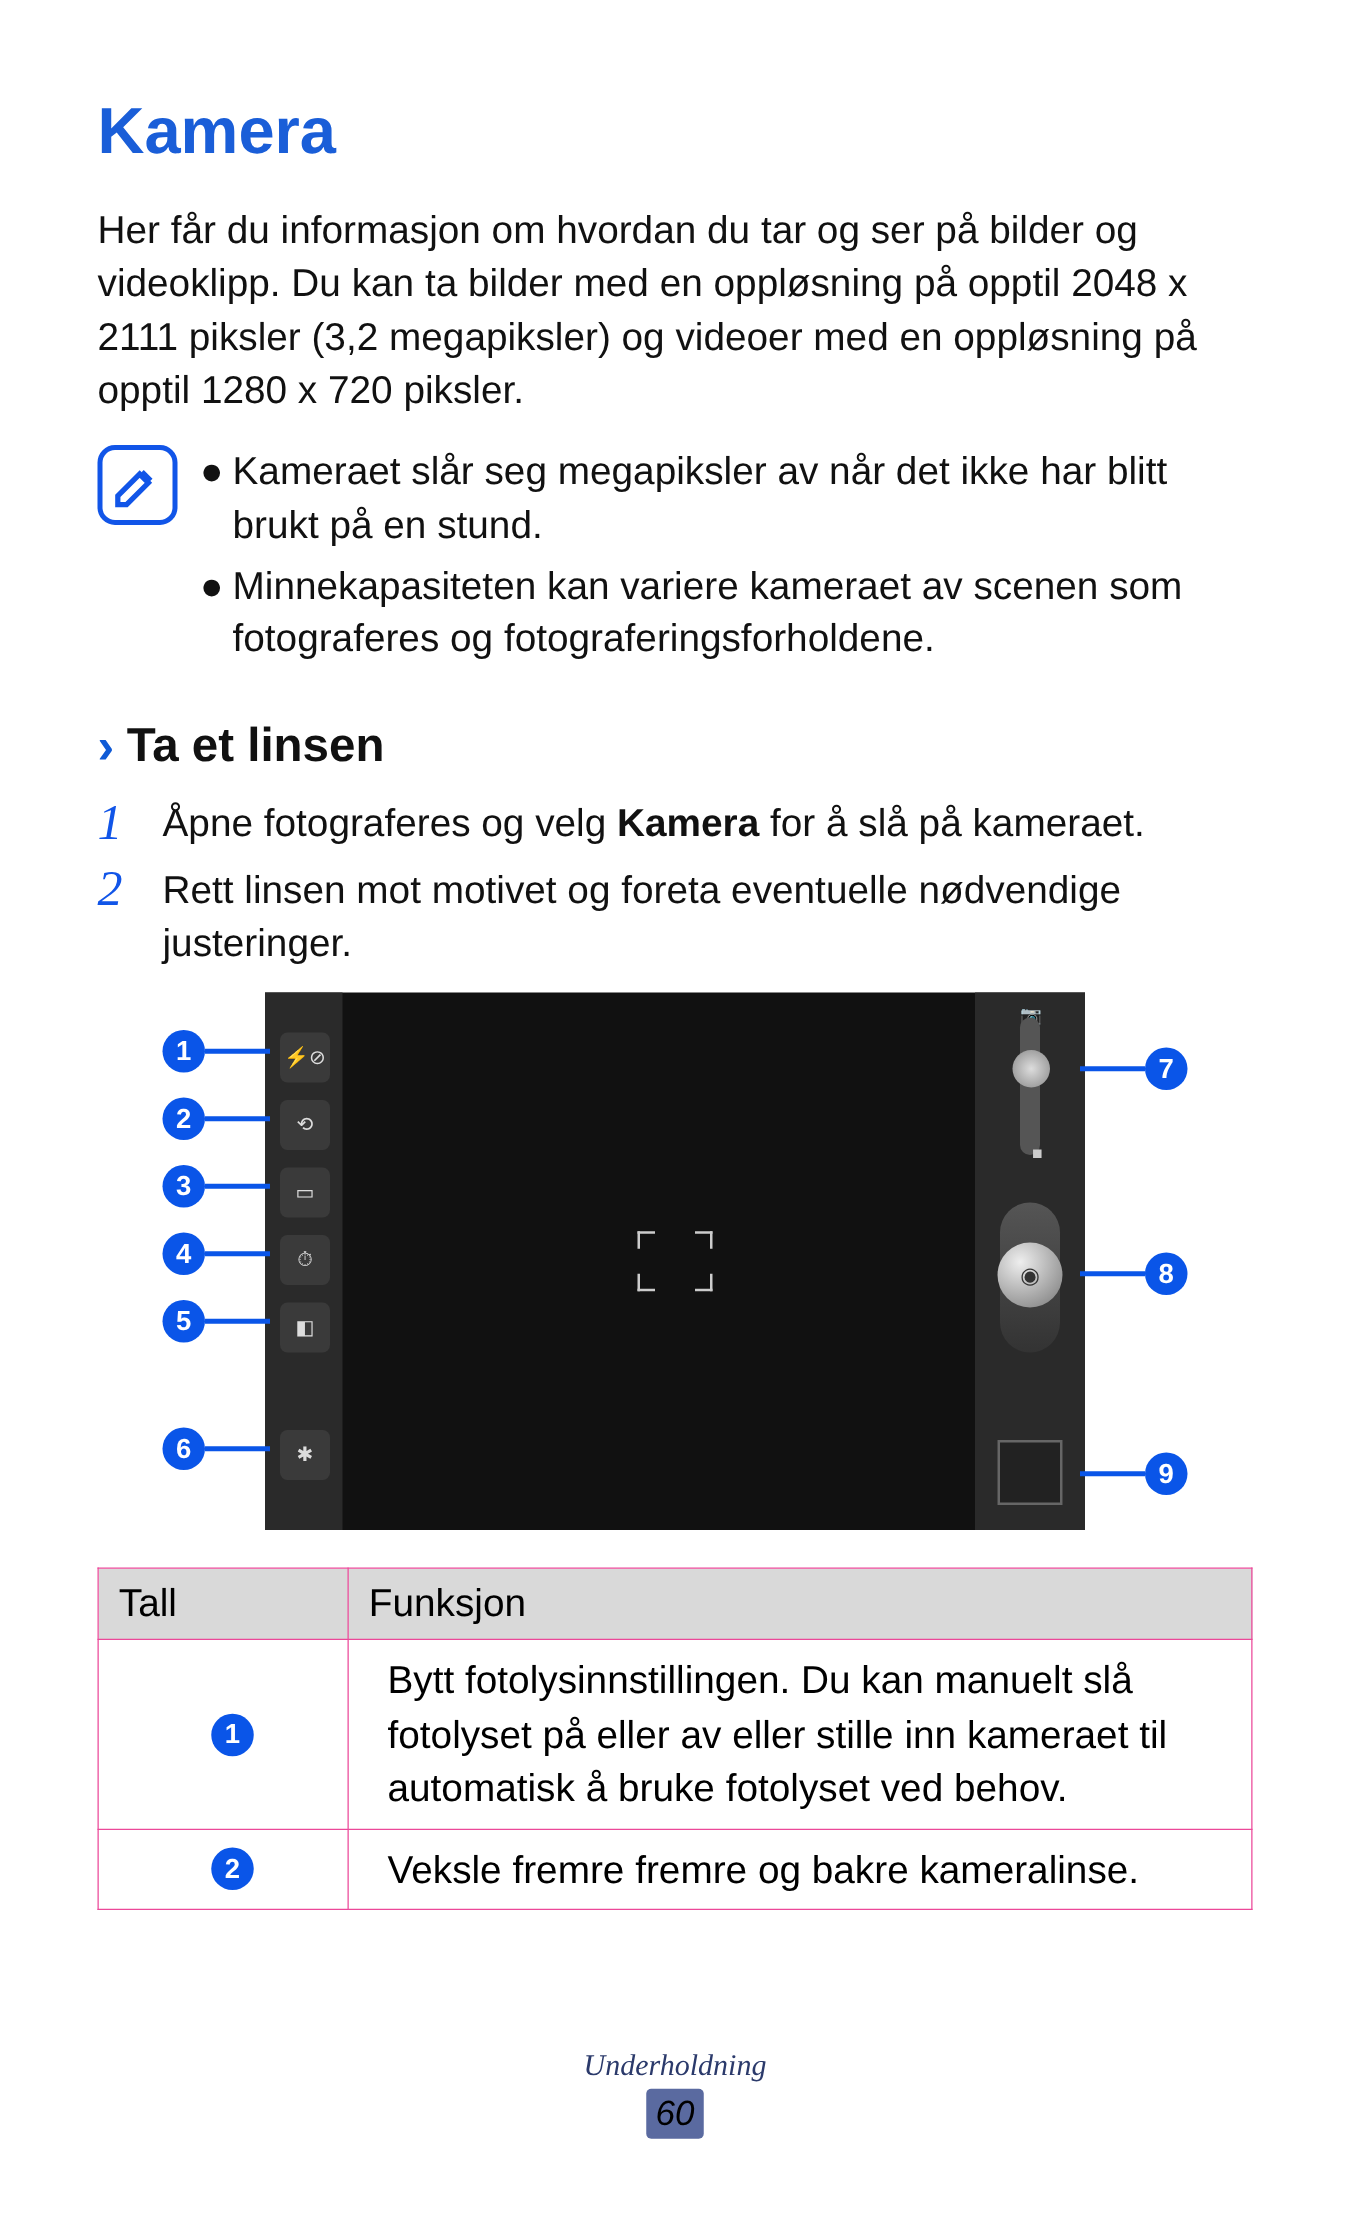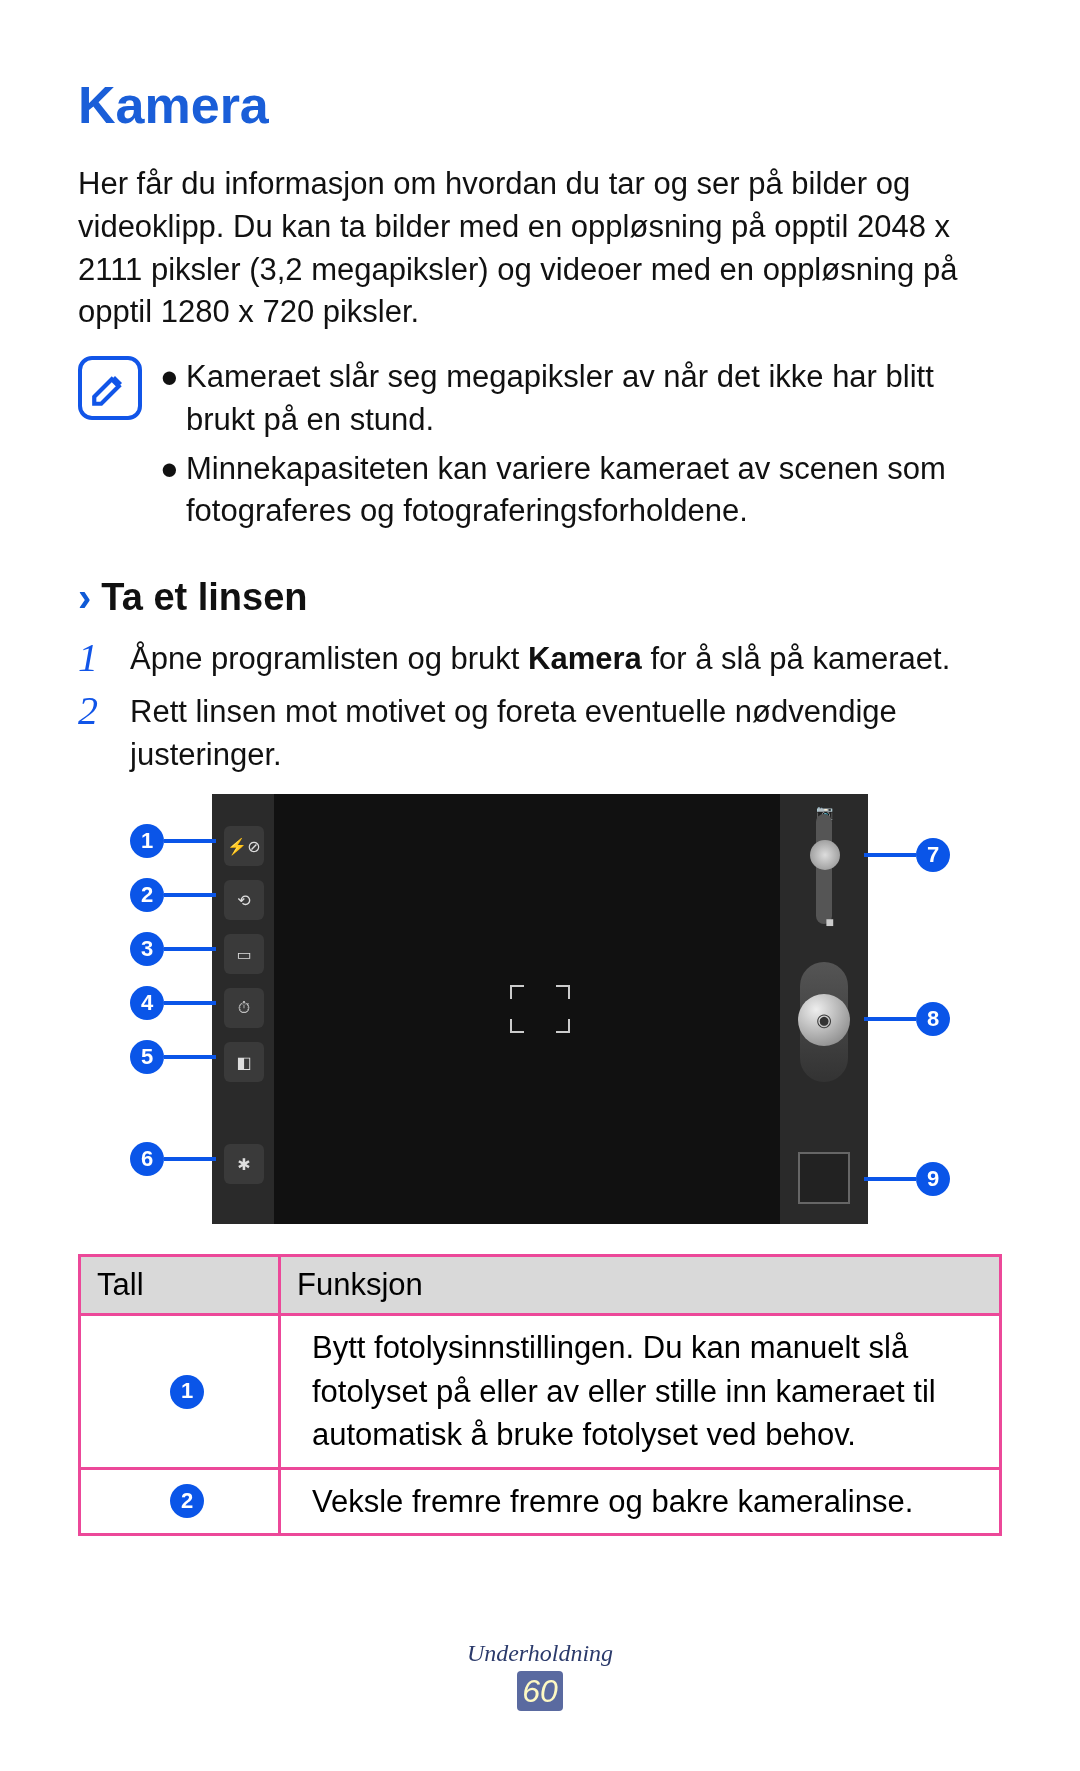--- a/index.html
+++ b/index.html
@@ -48,29 +48,29 @@
   .camscreen .shutter-track { position:absolute; right: 20px; top: 168px; width: 48px; height: 120px; background: linear-gradient(#555,#333); border-radius: 24px; }
   .camscreen .shutter-btn { position:absolute; right: 18px; top: 200px; width: 52px; height: 52px; border-radius: 50%; background: radial-gradient(circle at 35% 30%, #eee, #777); display:flex; align-items:center; justify-content:center; font-size:18px; color:#333; }
   .camscreen .thumb { position:absolute; right: 18px; bottom: 20px; width: 52px; height: 52px; border: 2px solid #666; background:#222; }
 
   .call-l.c1 { top: 30px; } .call-l.c2 { top: 84px; } .call-l.c3 { top: 138px; }
   .call-l.c4 { top: 192px; } .call-l.c5 { top: 246px; } .call-l.c6 { top: 348px; }
   .call-r.c7 { top: 44px; } .call-r.c8 { top: 208px; } .call-r.c9 { top: 368px; }
 
   
   table.func { width: 100%; border-collapse: collapse; font-size: 31px; }
-  table.func th, table.func td { border: 3px solid #ec4899; padding: 10px 16px; text-align: left; vertical-align: middle; }
+  table.func th, table.func td { border: 1px solid #ec4899; padding: 10px 16px; text-align: left; vertical-align: middle; }
   table.func thead th { background: #d9d9d9; font-weight: normal; }
   table.func .numcell { text-align: center; width: 200px; }
   table.func .numcell .cnum { margin: 0 auto; }
   table.func td { line-height: 1.4; padding-left: 31px; }
 
   .footer { position: absolute; left: 0; bottom: 60px; width: 100%; text-align: center; }
   .footer .section { font-style: italic; font-size: 24px; color: #2b3a6b; margin-bottom: 4px; font-family: Liberation Serif, serif; }
-  .footer .pagebadge { display: inline-block; width: 46px; height: 40px; background: #5a6aa0; color: #fef9c3; border-radius: 4px; line-height: 40px; font-size: 32px; font-style: italic; }
+  .footer .pagebadge { display: inline-block; width: 46px; height: 40px; background: #5a6aa0; color: #000000; border-radius: 4px; line-height: 40px; font-size: 28px; font-style: italic; }
 </style>
 </head>
 <body>
 
 <div class="page">
 
   <h1 class="title">Kamera</h1>
 
   <p class="intro">Her får du informasjon om hvordan du tar og ser på bilder og videoklipp. Du kan ta bilder med en oppløsning på opptil 2048 x 2111 piksler (3,2 megapiksler) og videoer med en oppløsning på opptil 1280 x 720 piksler.</p>
 
@@ -95,21 +95,21 @@
 
   <div class="subhead">
     <span class="chev">›</span>
     <span class="sub-title">Ta et linsen</span>
   </div>
 
   <div class="steps">
     <div class="step">
       <div class="step-num">1</div>
       <div class="step-body">
-        <span>Åpne programlisten og brukt </span><b>Kamera</b><span> for å slå på kameraet.</span>
+        <span>Åpne fotograferes og velg </span><b>Kamera</b><span> for å slå på kameraet.</span>
       </div>
     </div>
     <div class="step">
       <div class="step-num">2</div>
       <div class="step-body">Rett linsen mot motivet og foreta eventuelle nødvendige justeringer.</div>
     </div>
   </div>
 
   <div class="camwrap">
     <div class="camscreen">

